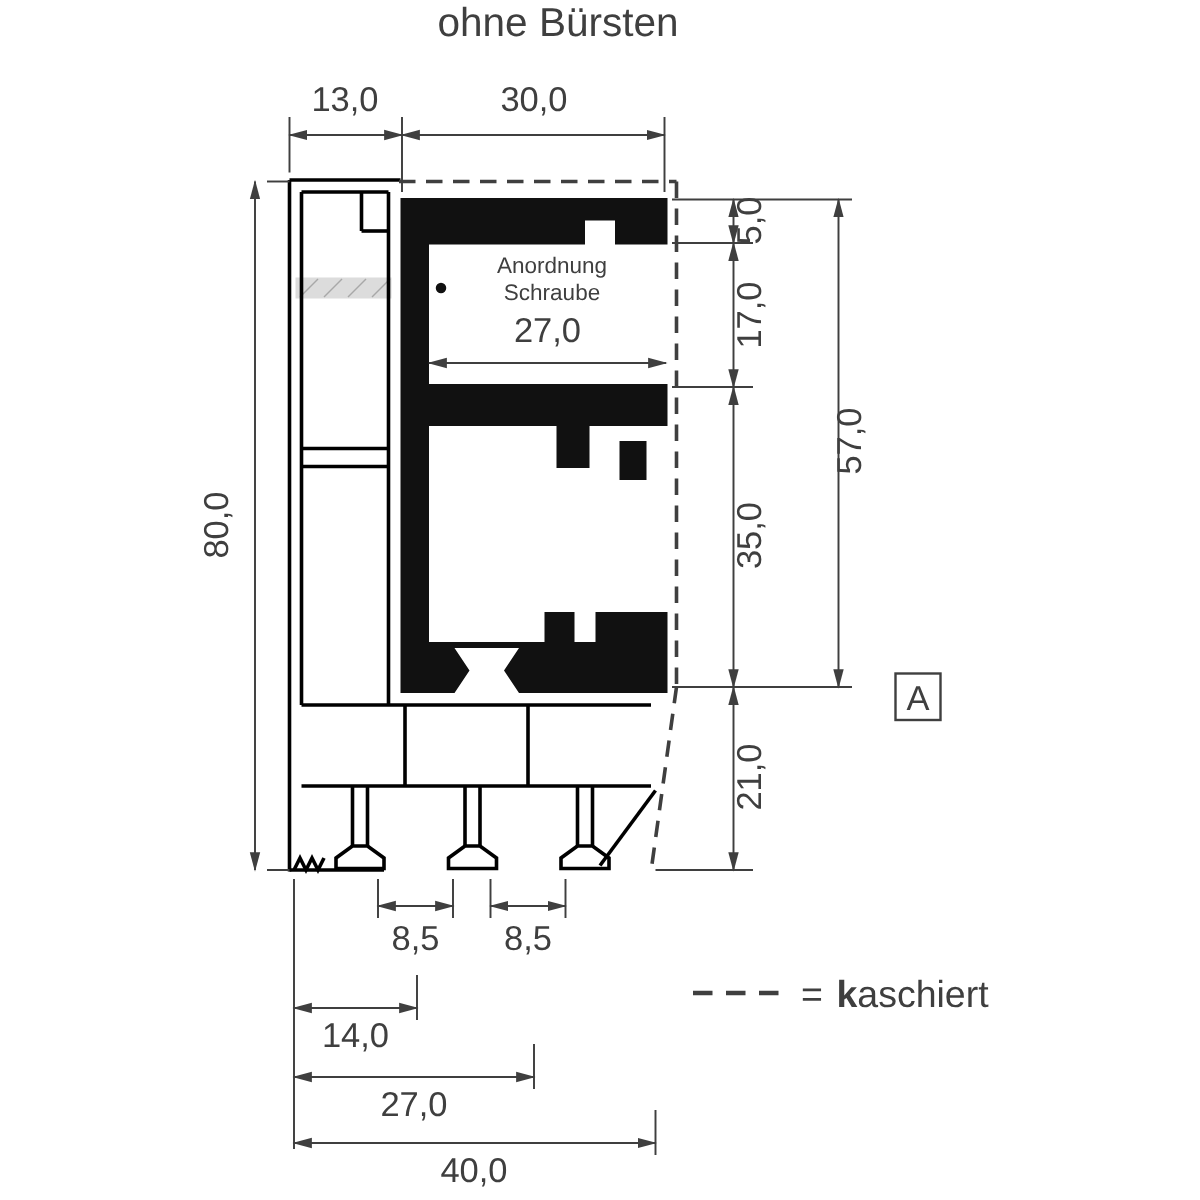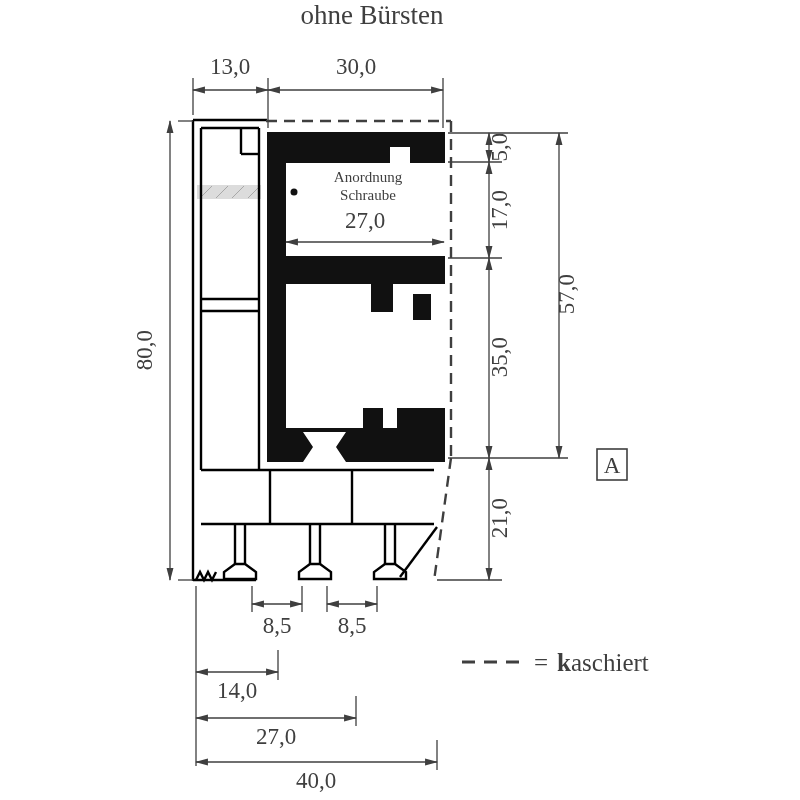--- a/index.html
+++ b/index.html
@@ -1,17 +1,17 @@
 <!DOCTYPE html>
 <html><head>
 <meta charset="utf-8">
 <style>
   html,body{margin:0;padding:0;background:#ffffff;}
   #stage{width:800px;height:800px;position:relative;background:#fff;
-         font-family:Liberation Serif, serif;}
+         font-family:Liberation Sans, sans-serif;}
   svg{display:block}
   .thin{stroke:#3f3f3f;stroke-width:1.3;fill:none}
   .prof{stroke:#000;stroke-width:2.4;fill:none}
   .proffill{stroke:#000;stroke-width:2.4;fill:#fff}
   .dash{stroke:#3f3f3f;stroke-width:2.4;fill:none;stroke-dasharray:11 7}
   .hatchline{stroke:#a8a8a8;stroke-width:1;fill:none}
   .ins{stroke:none}
   .lbl{fill:#3f3f3f;font-size:23px}
   .title{fill:#3f3f3f;font-size:27px}
   .small{fill:#3f3f3f;font-size:15px}

